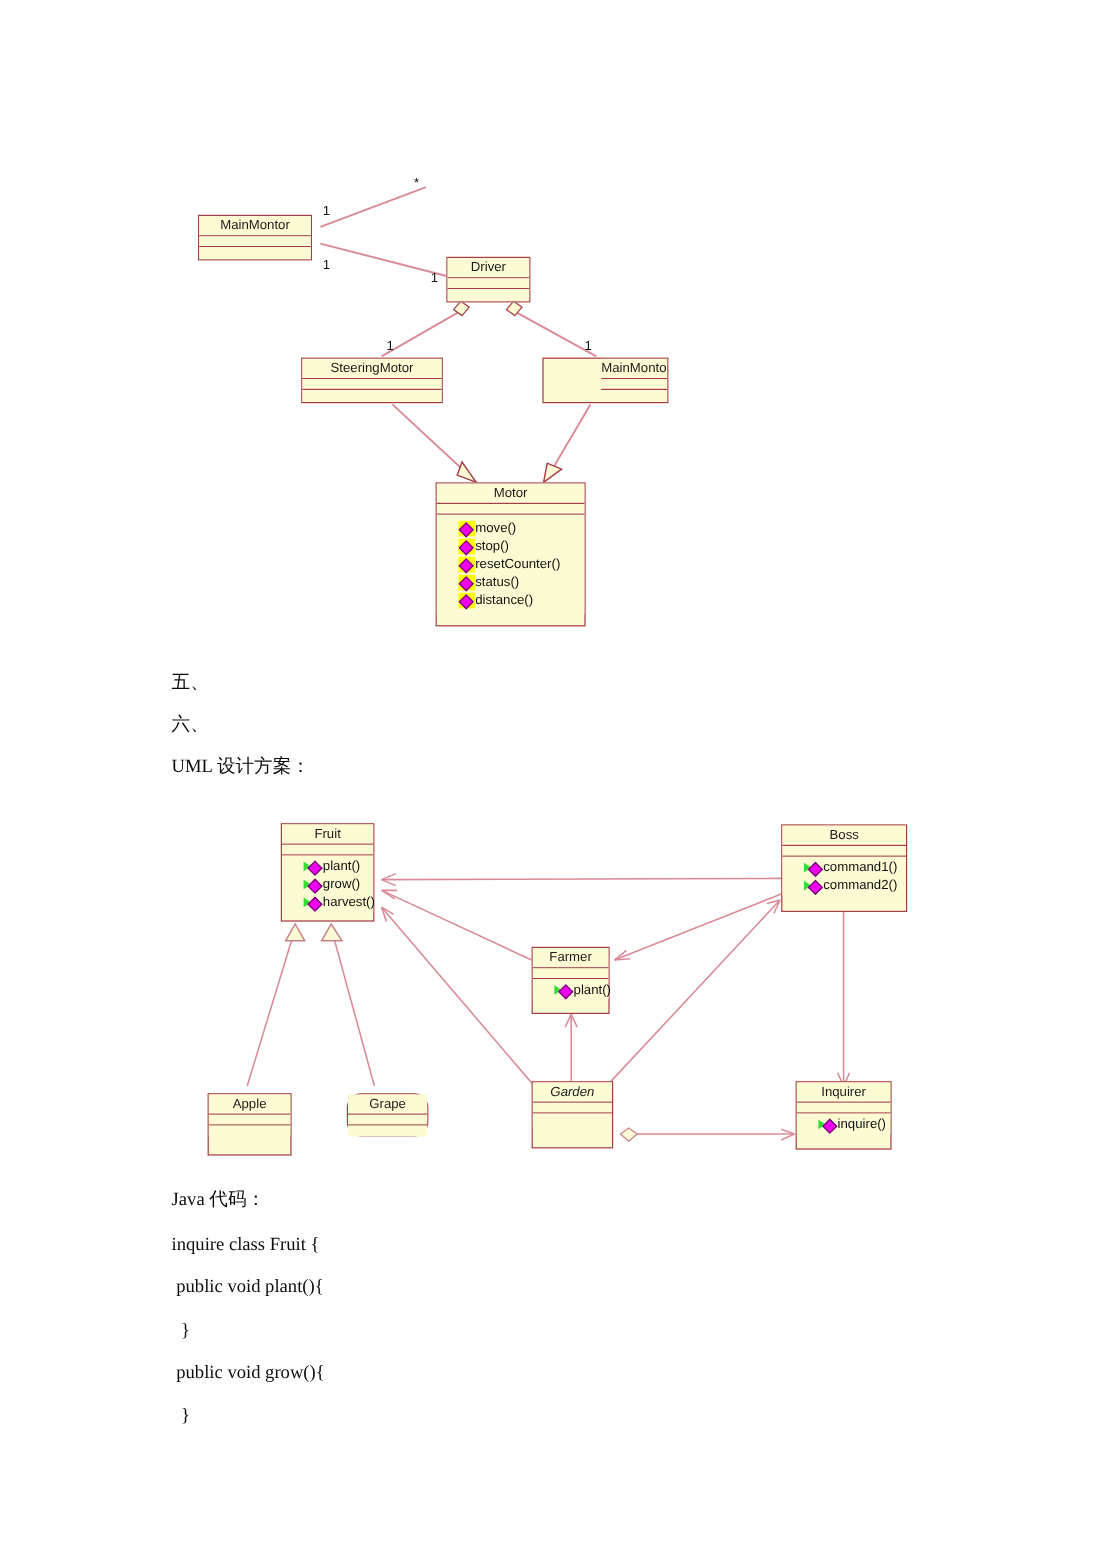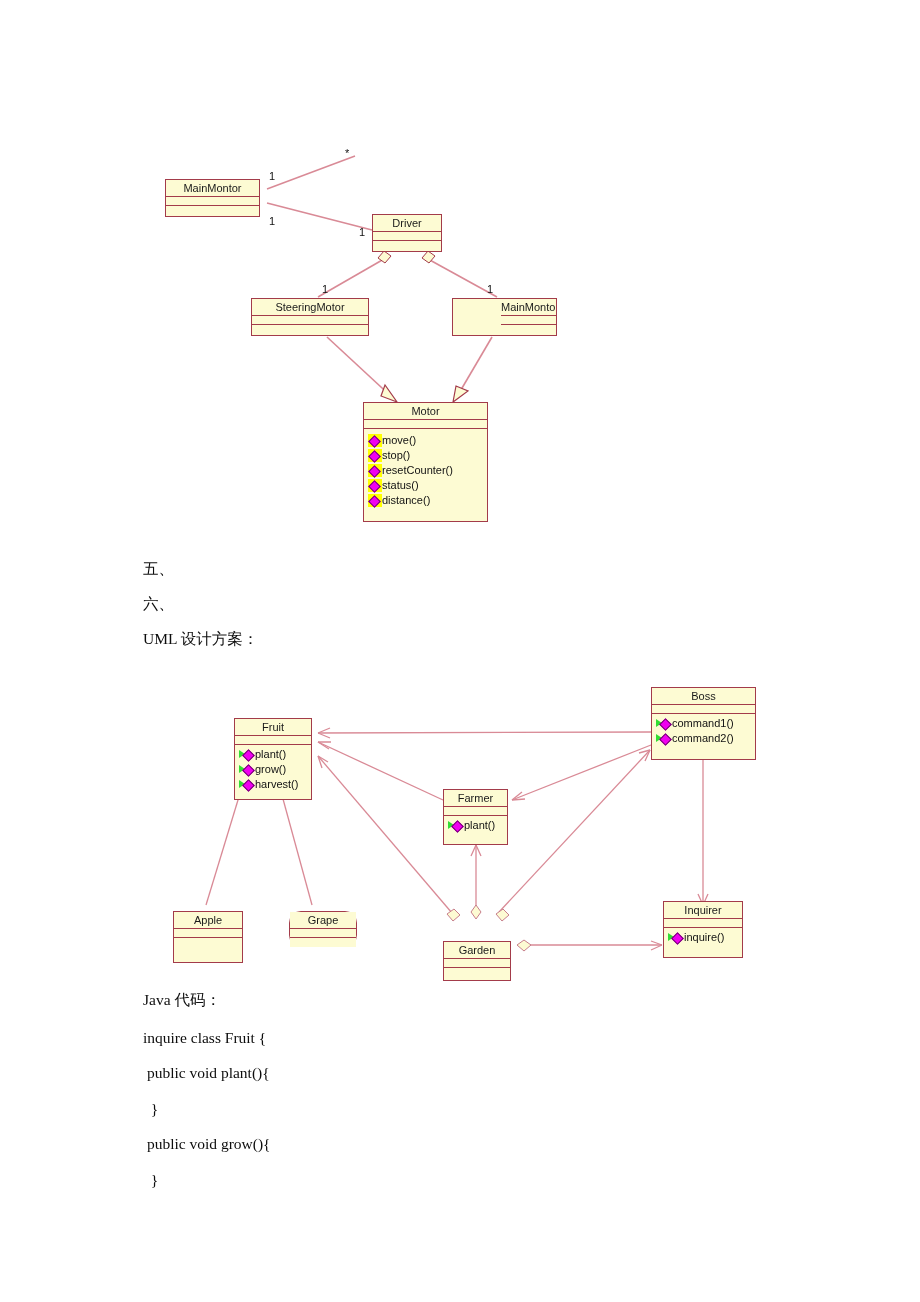--- a/index.html
+++ b/index.html
@@ -77,21 +77,21 @@
     min-height: 9px;
   }
   .op-row {
     display: flex;
     align-items: center;
     height: 15px;
     font-family: "Liberation Sans", sans-serif;
     font-size: 11px;
     color: #111;
     white-space: nowrap;
-    padding-left: 4px;
+    padding-left: 18px;
   }
   .op-row .op-label { line-height: 15px; }
 
   
   .op-ico {
     position: relative;
     width: 16px;
     height: 13px;
     flex: 0 0 16px;
     margin-right: 0px;
@@ -289,21 +289,21 @@
       <path d="M703,245 L698,234 M703,245 L708,234" stroke="#d98a96" stroke-width="1.3" fill="none"></path>
 
       <line x1="206" y1="245" x2="245" y2="117" stroke="#d98a96" stroke-width="1.3"></line>
       <polygon points="246,110 254,124 238,124" fill="#fdfbd3" stroke="#c77f8b" stroke-width="1.2"></polygon>
 
       <line x1="312" y1="245" x2="277" y2="117" stroke="#d98a96" stroke-width="1.3"></line>
       <polygon points="276,110 285,124 268,124" fill="#fdfbd3" stroke="#c77f8b" stroke-width="1.2"></polygon>
     </svg>
   </div>
 
-  <div class="uml-box" style="left:234px; top:686px; width:78px; height:82px;margin-top:32px;">
+  <div class="uml-box" style="left:234px; top:686px; width:78px; height:82px;">
     <div class="uml-name">Fruit</div>
     <div class="uml-attrs"></div>
     <div class="uml-ops" style="padding-top:2px;">
       <div class="op-row">
         <span class="op-ico">
             <span class="tri"></span>
             <span class="dia"></span>
           </span>
         <span class="op-label">plant()</span>
       </div>
@@ -364,21 +364,21 @@
     <div class="uml-attrs"></div>
     <div class="uml-ops" style="height:8px;"></div>
   </div>
 
   <div class="uml-box" style="left:289px; top:911px; width:68px; height:36px;border-radius:12px;">
     <div class="uml-name">Grape</div>
     <div class="uml-attrs"></div>
     <div class="uml-ops" style="height:8px;"></div>
   </div>
 
-  <div class="uml-box" style="left:443px; top:941px; width:68px; height:40px;">
+  <div class="uml-box" style="left:443px; top:901px; width:68px; height:56px;font-style:italic;">
     <div class="uml-name">Garden</div>
     <div class="uml-attrs"></div>
     <div class="uml-ops" style="height:12px;"></div>
   </div>
 
   <div class="uml-box" style="left:663px; top:901px; width:80px; height:57px;">
     <div class="uml-name">Inquirer</div>
     <div class="uml-attrs"></div>
     <div class="uml-ops" style="padding-top:2px;">
       <div class="op-row">

